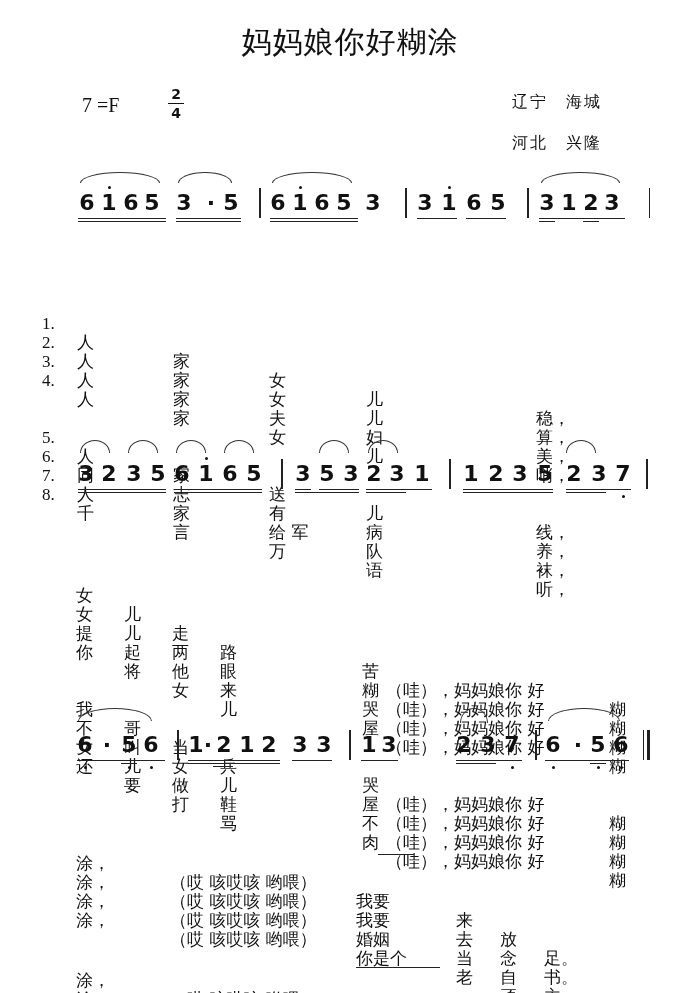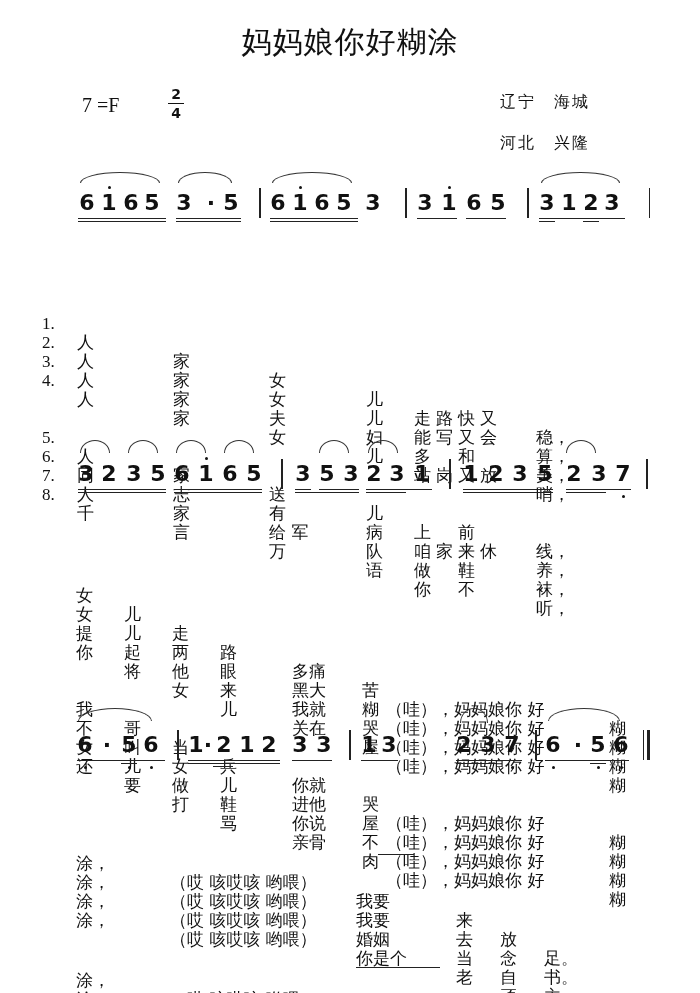--- a/index.html
+++ b/index.html
@@ -2,21 +2,21 @@
 <html><head>
 <meta charset="utf-8">
 <style>
   html, body { margin:0; padding:0; background:#ffffff; }
   body { width:700px; height:993px; position:relative; overflow:hidden; color:#111; font-family:"DejaVu Sans", sans-serif; }
   .abs { position:absolute; }
   .title { top:22px; left:0; width:700px; text-align:center; font-size:30px; letter-spacing:1px; font-family:"DejaVu Serif", serif; }
   .key { top:94px; left:82px; font-family:"Liberation Serif", serif; font-size:20px; }
   .meter { top:86px; left:168px; font-family:"DejaVu Sans", sans-serif; font-weight:bold; font-size:14px; text-align:center; line-height:16px; width:16px; }
   .meter .line { display:block; border-top:1.5px solid #111; margin:1px 0; }
-  .origin { left:500px; font-size:16px; letter-spacing:2px; }
+  .origin { left:512px; font-size:16px; letter-spacing:2px; }
   .origin span { display:inline-block; }
   
   .notes { font-family:"DejaVu Sans", sans-serif; font-weight:bold; font-size:22px; white-space:nowrap; }
   .n { position:absolute; width:16px; text-align:center; }
   .hi::before { content:""; position:absolute; left:7px; top:-4px; width:3px; height:3px; border-radius:50%; background:#111; }
   .lo::after { content:""; position:absolute; left:7px; bottom:-12px; width:3px; height:3px; border-radius:50%; background:#111; }
   .bar { position:absolute; width:1.5px; background:#222; height:30px; }
   .bar.end { width:3px; }
   .bar.thin { width:1px; }
   .ul { position:absolute; height:0; border-top:1.3px solid #222; }
@@ -103,24 +103,20 @@
     <div>家</div><div>志</div><div>家</div><div>言</div>
   </div>
   <div class="ly-col" style="left:269px;">
     <div>女</div><div>女</div><div>夫</div><div>女</div>
     <div>送</div><div>有</div><div>给 军</div><div>万</div>
   </div>
   <div class="ly-col" style="left:366px;">
     <div>儿</div><div>儿</div><div>妇</div><div>儿</div>
     <div>儿</div><div>病</div><div>队</div><div>语</div>
   </div>
-  <div class="ly-col" style="left:414px;letter-spacing:5px;">
-    <div>走路快又</div><div>能写又会</div><div>多　和</div><div>站岗又放</div>
-    <div>上　前</div><div>咱家来休</div><div>做　鞋</div><div>你　不</div>
-  </div>
   <div class="ly-col" style="left:536px;">
     <div>稳，</div><div>算，</div><div>美，</div><div>哨，</div>
     <div>线，</div><div>养，</div><div>袜，</div><div>听，</div>
   </div>
 </div>
 
 <div class="abs notes" style="top:461px;left:0;width:700px;height:40px;">
   <span class="n" style="left:78px;">3</span>
   <span class="n" style="left:101px;">2</span>
   <span class="n" style="left:126px;">3</span>
@@ -176,24 +172,20 @@
     <div>儿</div><div>儿</div><div>起</div><div>将</div>
     <div>哥</div><div>叫</div><div>儿</div><div>要</div>
   </div>
   <div class="ly-col" style="left:172px;">
     <div>走</div><div>两</div><div>他</div><div>女</div>
     <div>当</div><div>女</div><div>做</div><div>打</div>
   </div>
   <div class="ly-col" style="left:220px;">
     <div>路</div><div>眼</div><div>来</div><div>儿</div>
     <div>兵</div><div>儿</div><div>鞋</div><div>骂</div>
-  </div>
-  <div class="ly-col" style="left:292px;">
-    <div>多痛</div><div>黑大</div><div>我就</div><div>关在</div>
-    <div>你就</div><div>进他</div><div>你说</div><div>亲骨</div>
   </div>
   <div class="ly-col" style="left:362px;">
     <div>苦</div><div>糊</div><div>哭</div><div>屋</div>
     <div>哭</div><div>屋</div><div>不</div><div>肉</div>
   </div>
   <div class="ly-col" style="left:386px;">
     <div>（哇），妈妈娘你 好</div><div>（哇），妈妈娘你 好</div><div>（哇），妈妈娘你 好</div><div>（哇），妈妈娘你 好</div>
     <div>（哇），妈妈娘你 好</div><div>（哇），妈妈娘你 好</div><div>（哇），妈妈娘你 好</div><div>（哇），妈妈娘你 好</div>
   </div>
   <div class="ly-col" style="left:609px;">

